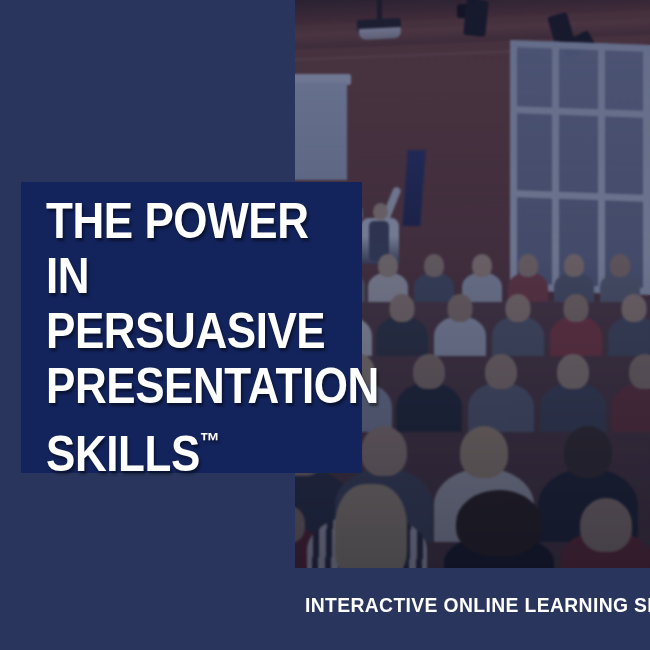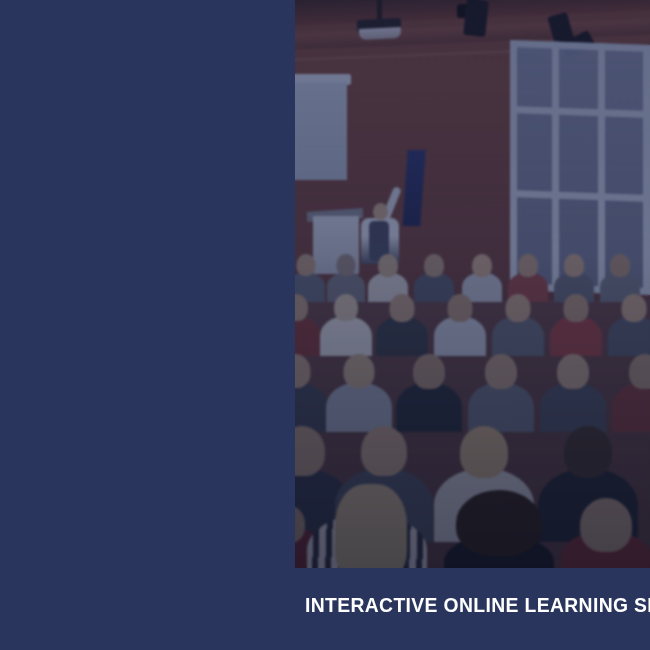--- a/index.html
+++ b/index.html
@@ -403,19 +403,25 @@
           </div>
         </div>
       </div>
 
       <div class="photo-tint"></div>
       <div class="photo-shade"></div>
       <div class="photo-blur"></div>
     </div>
   </div>
 
+  <div class="title-box">
+    <div class="title-text"><span>THE POWER IN
+PERSUASIVE
+PRESENTATION
+SKILLS</span><span class="tm">™</span></div>
+  </div>
 
   <div class="footer">
     <div class="footer-tagline">INTERACTIVE ONLINE LEARNING SESSION</div>
 
   </div>
 
 </div>
 
 </body></html>

